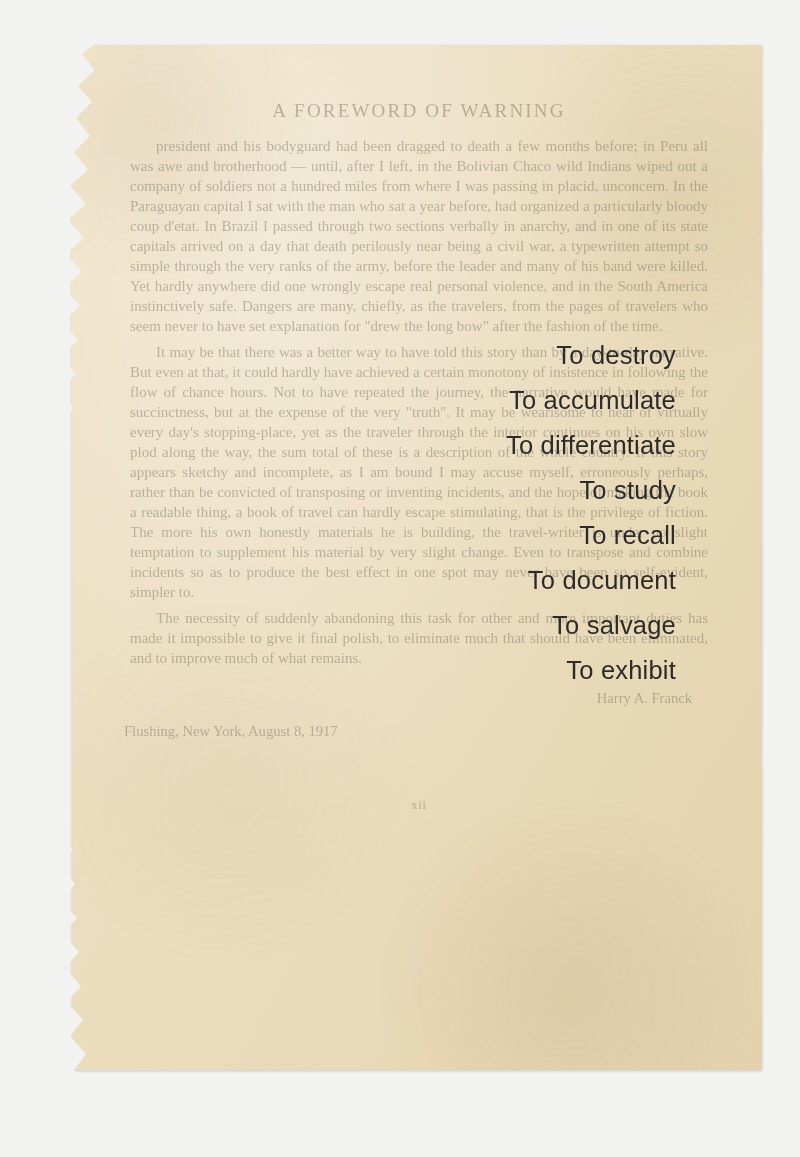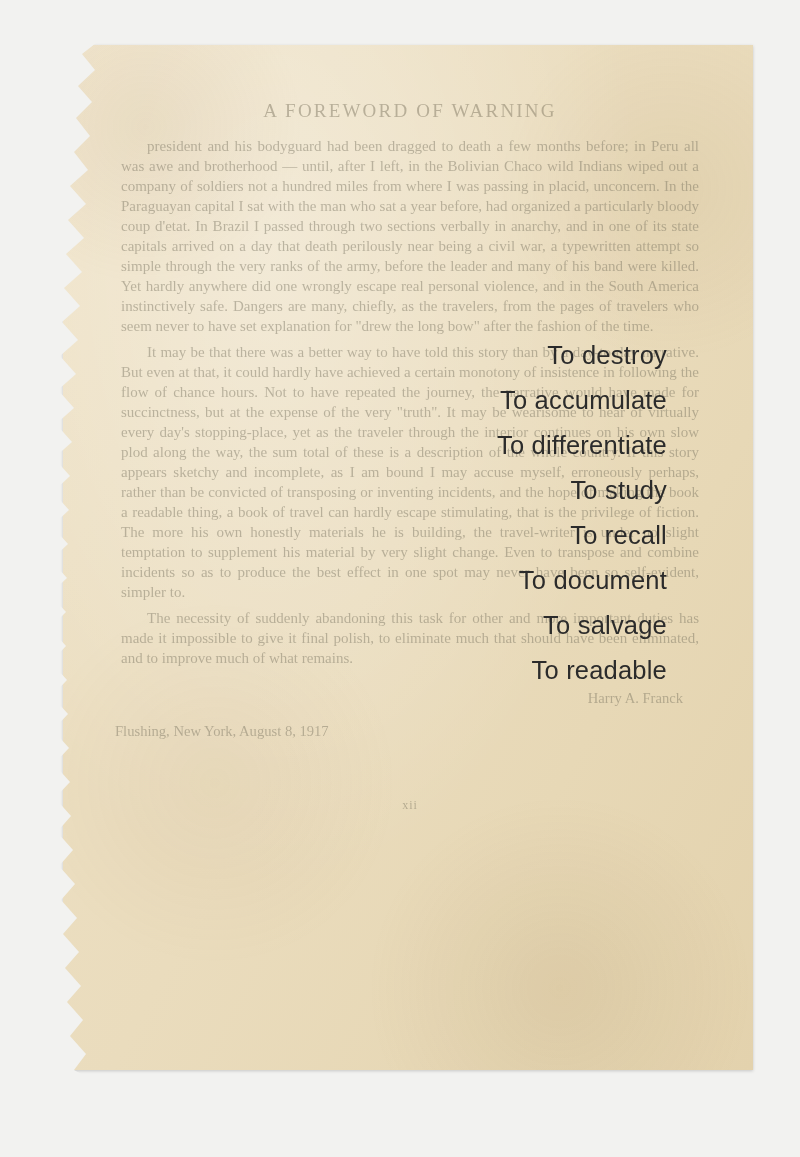--- a/index.html
+++ b/index.html
@@ -18,21 +18,21 @@
   
   #backdrop {
     position: absolute;
     inset: 0;
     background: #f2f2f0;
   }
 
   
   #page-sheet {
     position: absolute;
-    left: 63px;
+    left: 72px;
     top: 45px;
     width: 690px;
     height: 1025px;
     background:
       radial-gradient(ellipse at 30% 20%, rgba(255,255,255,0.35) 0%, rgba(255,255,255,0) 55%),
       linear-gradient(118deg, #efe2c6 0%, #ecdfc2 22%, #eadcbd 48%, #e7d8b6 72%, #e3d2ad 100%);
     box-shadow: 0 1px 3px rgba(0,0,0,0.18);
   }
 
   
@@ -136,21 +136,21 @@
     </div>
 
     <div id="verb-list">
       <div class="verb-line">To destroy</div>
       <div class="verb-line">To accumulate</div>
       <div class="verb-line">To differentiate</div>
       <div class="verb-line">To study</div>
       <div class="verb-line">To recall</div>
       <div class="verb-line">To document</div>
       <div class="verb-line">To salvage</div>
-      <div class="verb-line">To readable</div>
+      <div class="verb-line">To exhibit</div>
     </div>
   </div>
 
   <svg id="torn-edge" viewBox="0 0 60 1040" preserveAspectRatio="none">
     <path d="M0,0 L60,0
              L42,14 L55,30 L38,46 L52,62 L36,78 L50,96 L34,112 L48,130
              L30,146 L46,164 L28,180 L44,198 L26,214 L42,232 L24,248
              L40,266 L22,282 L38,300 L20,316 L36,334 L18,350 L34,368
              L16,384 L32,402 L14,418 L30,436 L13,452 L29,470 L12,486
              L28,504 L11,520 L27,538 L10,554 L26,572 L10,588 L26,606

